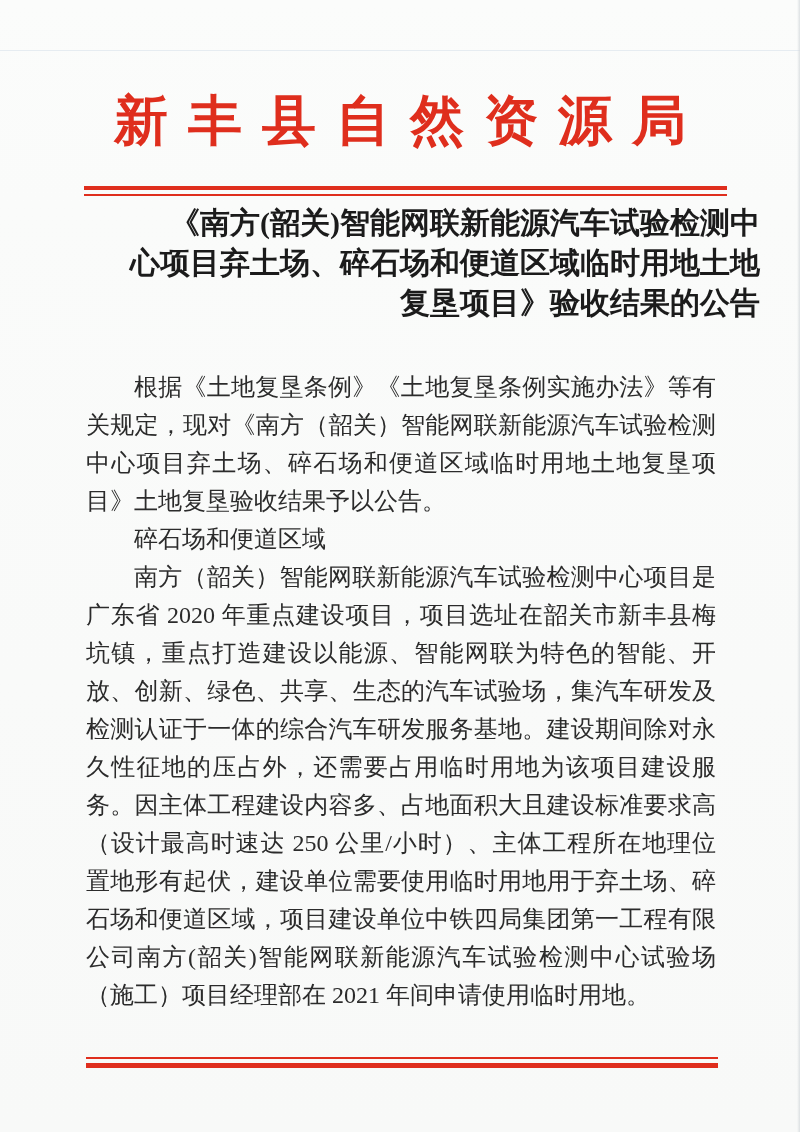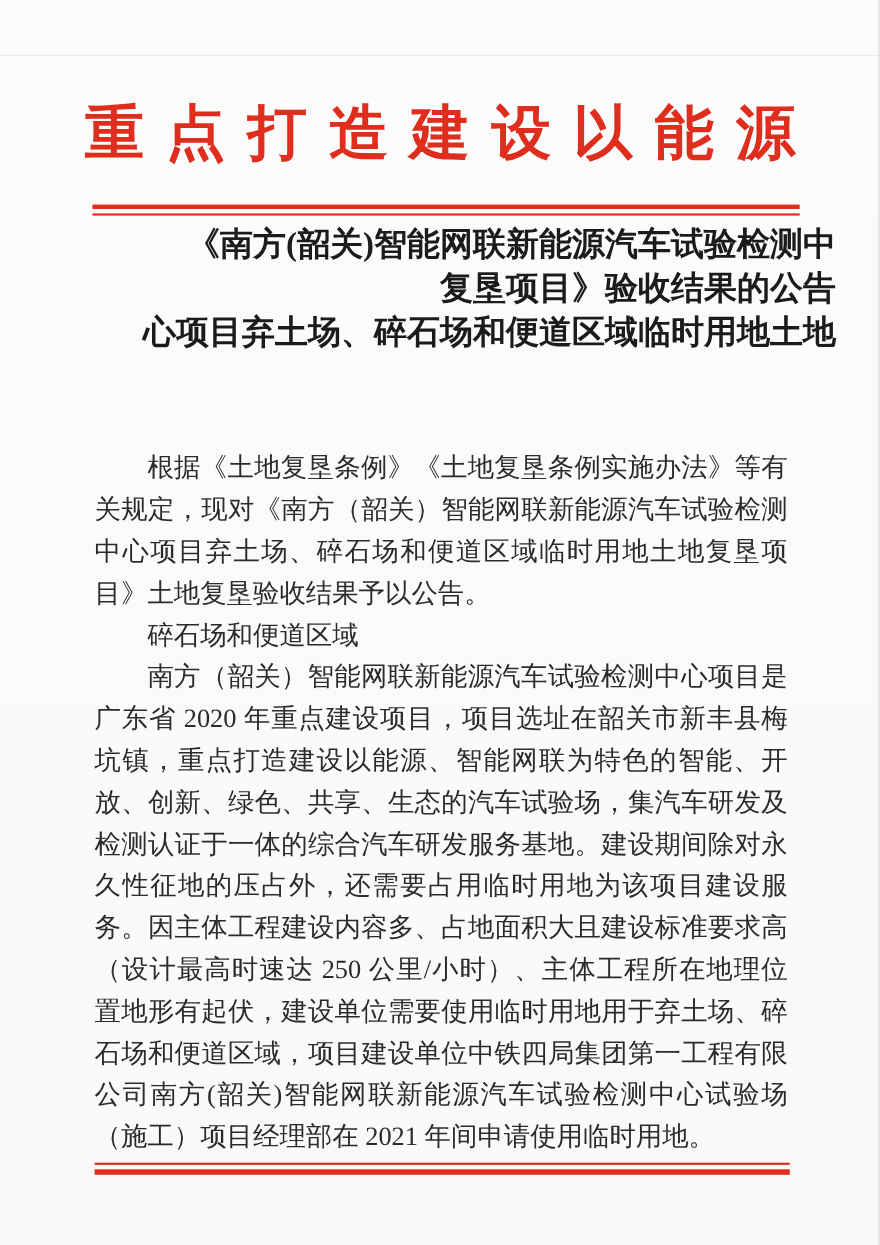--- a/index.html
+++ b/index.html
@@ -54,51 +54,51 @@
   .rule-footer .bar-thick{height:5px;}
   .doc-title{
     position:absolute;top:203px;left:40px;width:720px;
     text-align:right;
     color:var(--title-ink);
     font-size:30px;font-weight:bold;
     line-height:40px;
   }
   .doc-title .title-line{white-space:nowrap;}
   .body-text{
-    position:absolute;top:407px;left:86px;width:630px;
+    position:absolute;top:368px;left:86px;width:630px;
     color:var(--ink);
     font-size:24px;
     line-height:38px;
     text-align:justify;
   }
   .body-text p{
     text-indent:2em;
     margin:0;
   }
 </style>
 </head>
 <body>
 
 <div class="page">
 
   <div class="crease"></div>
   <div class="edge-right"></div>
 
-  <div class="agency-name">重点打造建设以能源</div>
+  <div class="agency-name">新丰县自然资源局</div>
 
   <div class="rule rule-header">
     <div class="bar bar-thick"></div>
     <div class="gap"></div>
     <div class="bar bar-thin"></div>
   </div>
 
   <div class="doc-title">
     <div class="title-line">《南方(韶关)智能网联新能源汽车试验检测中</div>
+    <div class="title-line">心项目弃土场、碎石场和便道区域临时用地土地</div>
     <div class="title-line">复垦项目》验收结果的公告</div>
-    <div class="title-line">心项目弃土场、碎石场和便道区域临时用地土地</div>
   </div>
 
   <div class="body-text">
     <p>根据《土地复垦条例》《土地复垦条例实施办法》等有关规定，现对《南方（韶关）智能网联新能源汽车试验检测中心项目弃土场、碎石场和便道区域临时用地土地复垦项目》土地复垦验收结果予以公告。</p>
     <p>碎石场和便道区域</p>
     <p>南方（韶关）智能网联新能源汽车试验检测中心项目是广东省 2020 年重点建设项目，项目选址在韶关市新丰县梅坑镇，重点打造建设以能源、智能网联为特色的智能、开放、创新、绿色、共享、生态的汽车试验场，集汽车研发及检测认证于一体的综合汽车研发服务基地。建设期间除对永久性征地的压占外，还需要占用临时用地为该项目建设服务。因主体工程建设内容多、占地面积大且建设标准要求高（设计最高时速达 250 公里/小时）、主体工程所在地理位置地形有起伏，建设单位需要使用临时用地用于弃土场、碎石场和便道区域，项目建设单位中铁四局集团第一工程有限公司南方(韶关)智能网联新能源汽车试验检测中心试验场（施工）项目经理部在 2021 年间申请使用临时用地。</p>
   </div>
 
   <div class="rule rule-footer">
     <div class="bar bar-thin"></div>

